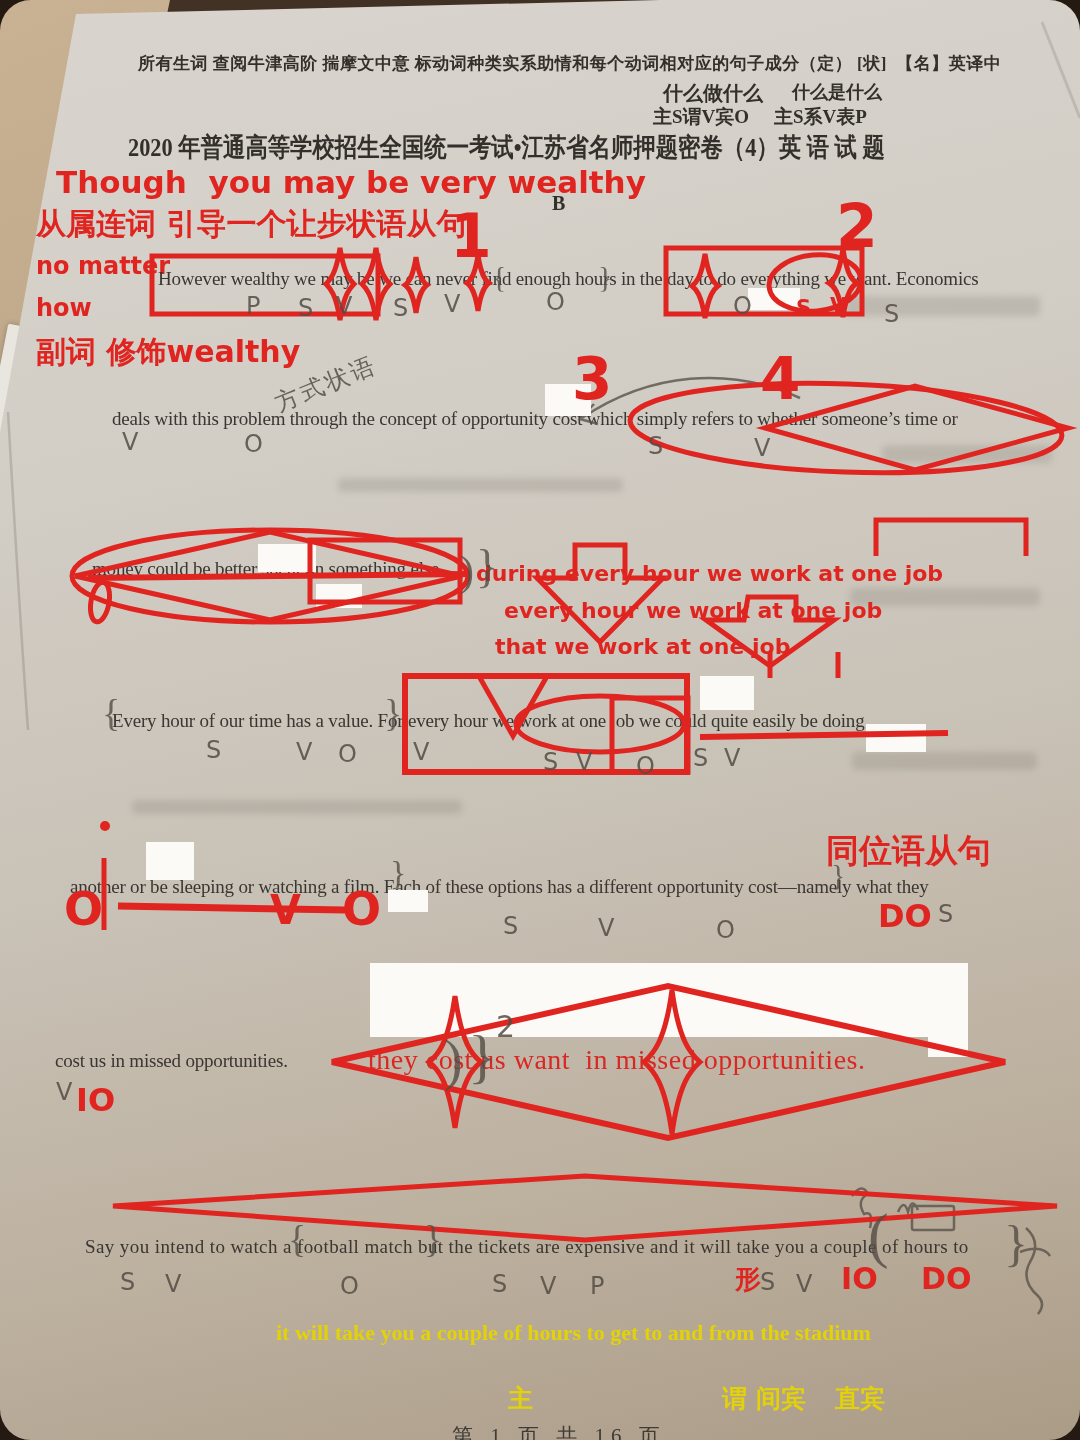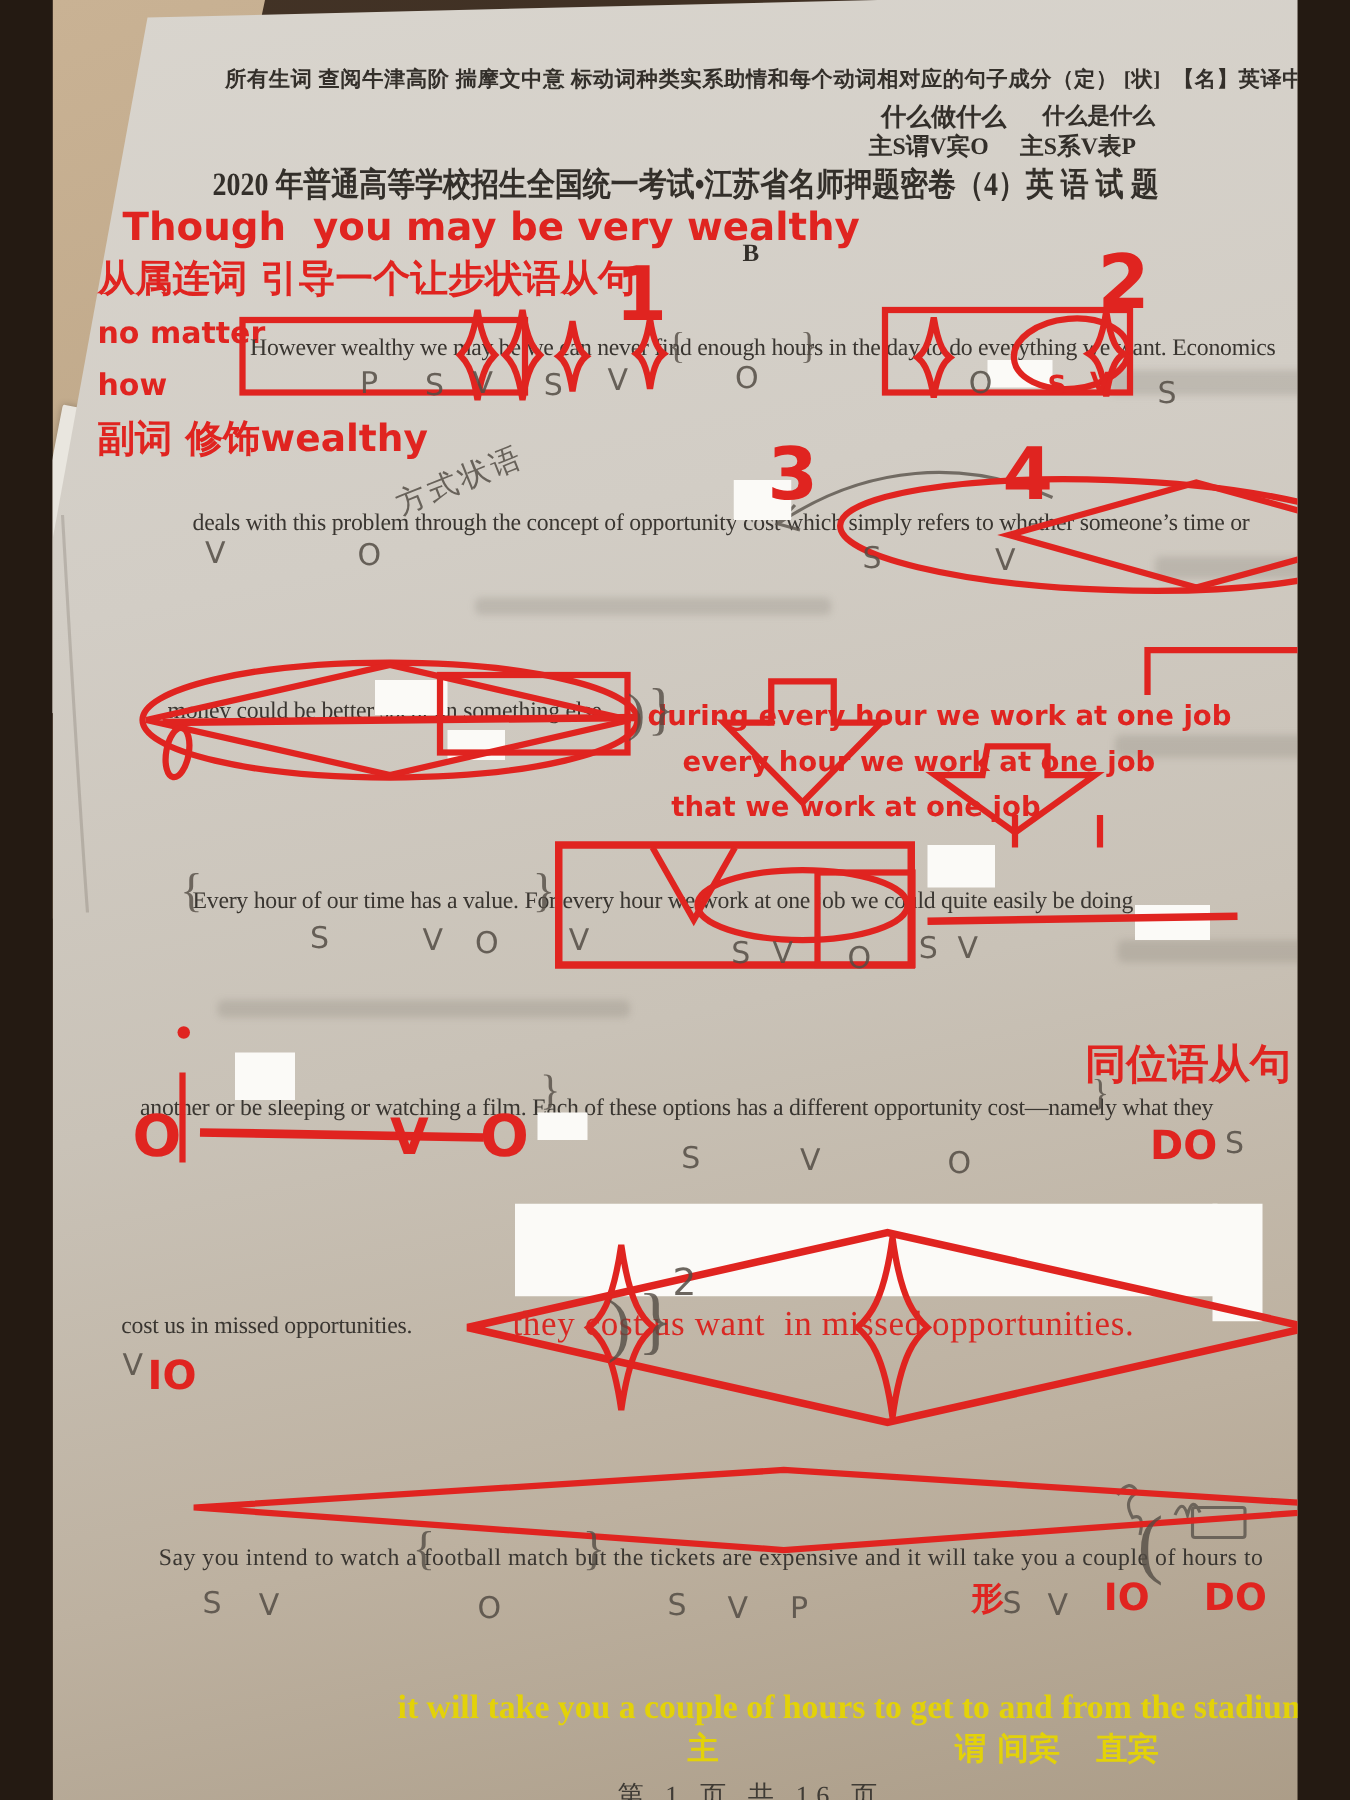--- a/index.html
+++ b/index.html
@@ -1,18 +1,18 @@
 <!DOCTYPE html>
 <html><head>
 <meta charset="utf-8">
 <style>
   html,body{margin:0;padding:0;background:#241a12;}
-  #canvas{position:relative;width:996px;height:1440px;margin:0 auto;overflow:hidden;
+  #canvas{position:relative;width:1080px;height:1440px;margin:0 auto;overflow:hidden;
           background:linear-gradient(135deg,#433326 0%,#3a2c20 60%,#2e2218 100%);
-          font-family:"Liberation Serif",serif;}
+          font-family:"Liberation Serif",serif;border-radius:31px;}
   .abs{position:absolute;}
   
   #paper-under{left:0;top:0;width:210px;height:760px;
      background:linear-gradient(160deg,#c9b294 0%,#bda含 0%,#bda687 70%,#a8906f 100%);
      clip-path:polygon(0 0,170px 0,72px 460px,24px 735px,0 735px);}
   #paper-strip{left:-16px;top:332px;width:112px;height:244px;background:#e9e6df;
      transform:rotate(11deg);border-radius:2px;box-shadow:0 0 6px rgba(0,0,0,.25);}
   #paper-main{left:0;top:0;width:1080px;height:1440px;
      background:linear-gradient(168deg,#d9d5ce 0%,#d2cdc5 30%,#c9c2b7 55%,#bdb1a0 78%,#ab9c87 100%);
      clip-path:polygon(76px 14px,660px 0,1080px 0,1080px 1440px,0 1440px,0 432px);}
@@ -135,21 +135,21 @@
       <polygon points="113,1206 585,1176 1057,1206 585,1240" stroke-width="5"></polygon>
     </g>
   </svg>
 
   <div class="rn" style="left:476px;top:562px;font-size:22px;">during every hour we work at one job</div>
   <div class="rn" style="left:504px;top:599px;font-size:22px;">every hour we work at one job</div>
   <div class="rn" style="left:495px;top:635px;font-size:22px;">that we work at one job</div>
   <div class="rn" style="left:826px;top:834px;font-size:33px;">同位语从句</div>
   <div class="rs" style="left:368px;top:1044px;font-size:28px;letter-spacing:0.5px;">they cost us want  in missed opportunities.</div>
 
-  <div class="yn" style="left:276px;top:1350px;font-size:27px;">it will take you a couple of hours to get to and from the stadium</div>
+  <div class="yn" style="left:276px;top:1320px;font-size:22px;">it will take you a couple of hours to get to and from the stadium</div>
   <div class="yn" style="left:508px;top:1382px;font-size:25px;">主</div>
   <div class="yn" style="left:722px;top:1382px;font-size:25px;">谓</div>
   <div class="yn" style="left:756px;top:1382px;font-size:25px;">间宾</div>
   <div class="yn" style="left:835px;top:1382px;font-size:25px;text-align:right;">直宾</div>
 
   <div class="hd" style="left:452px;top:1422px;font-size:21px;letter-spacing:6px;font-weight:400;color:#3f3b35;">第 1 页 共 16 页</div>
 
   <div id="marks" class="abs" style="left:0;top:0;width:1080px;height:1440px;">
       <span class="mk mk-rb" style="left: 450px; top: 206px; font-size: 60px;">1</span>
       <span class="mk mk-rb" style="left: 836px; top: 196px; font-size: 60px;">2</span>

